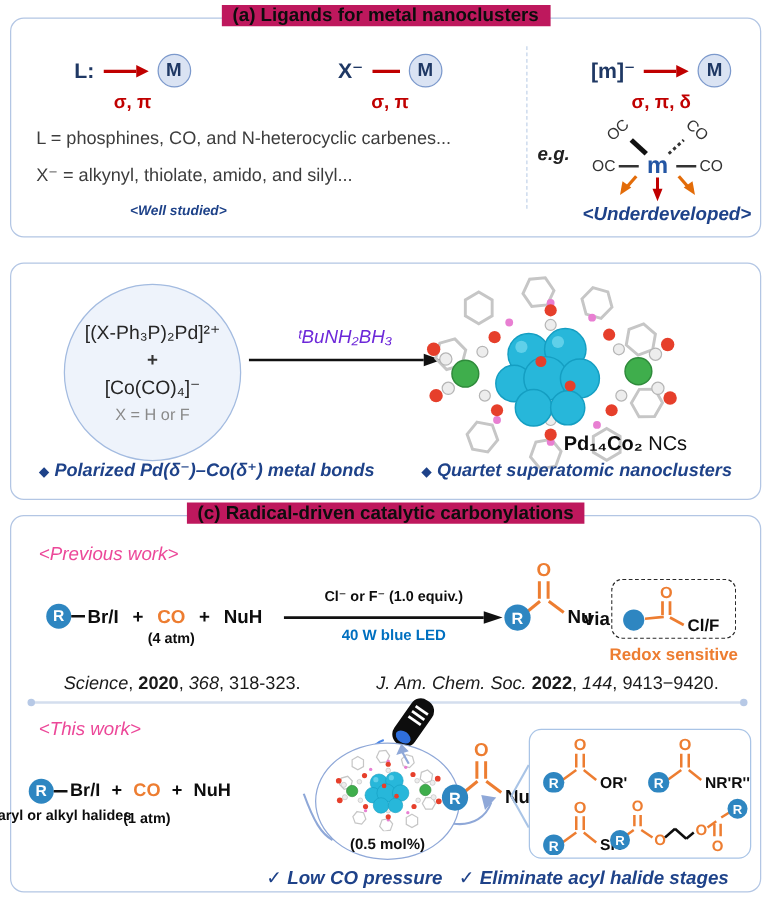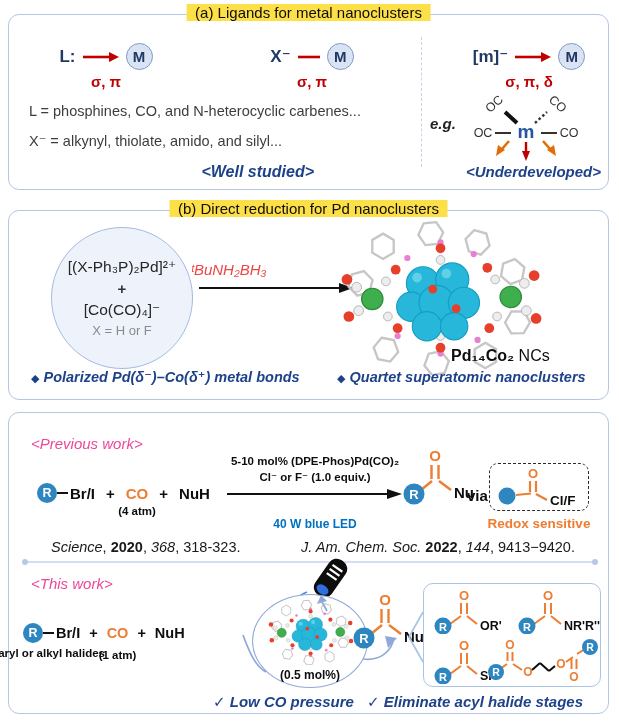--- a/index.html
+++ b/index.html
@@ -1,39 +1,39 @@
 <!DOCTYPE html>
 <html><head>
 <meta charset="utf-8">
 <style>
   *{margin:0;padding:0;box-sizing:border-box}
   html,body{background:#fff}
   body{width:619px;height:722px;font-family:"Liberation Sans","DejaVu Sans",sans-serif;color:#111}
   #stage{position:relative;width:619px;height:722px;background:#fff;overflow:hidden}
   .abs{position:absolute}
   .panel{position:absolute;border:1.6px solid #b3c6e4;border-radius:11px;background:#fff}
-  .ptitle{position:absolute;top:-11px;left:50%;transform:translateX(-50%);background:#fde047;
-          padding:0 9px;font-weight:400;font-size:15px;color:#0d0d0d;white-space:nowrap}
+  .ptitle{position:absolute;top:-11px;left:50%;transform:translateX(-50%);background:#be185d;
+          padding:0 9px;font-weight:700;font-size:15px;color:#0d0d0d;white-space:nowrap}
   .orange{color:#ed7d31}
   .gray{color:#8a8a8a}
   .note-blue{color:#1e4289;font-style:italic;font-weight:600}
   .ligand{position:absolute;display:flex;align-items:center;justify-content:center;gap:5px}
   .donor{font-weight:700;font-size:17px;color:#1f3864;white-space:nowrap}
   .mcircle{display:inline-flex;align-items:center;justify-content:center;width:27px;height:27px;
            border-radius:50%;background:#dae3f3;border:1.5px solid #7c99cc;color:#1f3864;
            font-weight:700;font-size:15px}
   .orb{position:absolute;text-align:center;color:#c00000;font-size:15px;font-weight:600}
   .desc{position:absolute;font-size:14.5px;color:#3d3d3d}
   .dashed-div{position:absolute;border-left:1.6px dashed #c3d4ea}
   .eg{position:absolute;font-style:italic;font-weight:600;font-size:15px;color:#222}
   .bigcircle{position:absolute;border-radius:50%;background:#eef3fb;border:1.5px solid #a3bbe0;
              display:flex;flex-direction:column;align-items:center;justify-content:center;gap:4px;text-align:center}
   .bigcircle .formula{font-size:15.5px;color:#262626}
   .bigcircle .plus{font-weight:700;font-size:15px;color:#333}
-  .arrlabel{position:absolute;font-style:italic;font-size:15px;color:#ef4444}
+  .arrlabel{position:absolute;text-align:center;font-style:italic;font-size:15px;color:#6d28d9}
   .prodlabel{position:absolute;font-size:16px;color:#0d0d0d}
   .bullet{position:absolute;font-size:14.5px;color:#1e4289;white-space:nowrap}
   .bullet .txt{font-style:italic;font-weight:600}
   .worklabel{position:absolute;font-style:italic;font-size:15px;color:#ec4899}
   .rxnrow{position:absolute;display:flex;align-items:center;font-weight:700;font-size:15px;color:#0d0d0d}
   .rxnrow>*{margin-right:11px}
   .rchip{display:inline-flex;align-items:center;justify-content:center;width:20px;height:20px;
          border-radius:50%;background:#2e86c1;color:#fff;font-weight:700;font-size:12.5px;flex:0 0 auto}
   .bonddash{display:inline-block;width:11px;height:2.4px;background:#111;margin:0 2px 0 0!important}
   .stack{position:relative}
@@ -168,26 +168,25 @@
       <line x1="80" y1="46" x2="96" y2="46" stroke="#333" stroke-width="2"></line>
       <text x="65" y="51" text-anchor="middle" font-size="19" font-weight="bold" fill="#2456a4">m</text>
       <line x1="65" y1="55" x2="65" y2="66" stroke="#c00000" stroke-width="2.4"></line>
       <polygon points="61,64 69,64 65,74" fill="#c00000"></polygon>
       <line x1="48" y1="54" x2="41" y2="62" stroke="#e36c09" stroke-width="2.6"></line>
       <polygon points="44,63 35,69 37,58" fill="#e36c09"></polygon>
       <line x1="82" y1="54" x2="89" y2="62" stroke="#e36c09" stroke-width="2.6"></line>
       <polygon points="86,63 95,69 93,58" fill="#e36c09"></polygon>
     </svg>
 
-    <div class="note-blue abs" style="left:95px;top:148px;width:210px;text-align:right;font-size:16px">&lt;Well studied&gt;</div>
+    <div class="note-blue abs" style="left:95px;top:148px;width:210px;text-align:left;font-size:11px">&lt;Well studied&gt;</div>
     <div class="note-blue abs" style="left:440px;top:148px;width:152px;text-align:right;font-size:15px">&lt;Underdeveloped&gt;</div>
   </div>
 
   <div class="panel" id="panel-b" style="left:8px;top:210px;width:601px;height:190px">
-    <div class="ptitle">(b) Direct reduction for Pd nanoclusters</div>
 
     <div class="bigcircle" style="left:42px;top:16px;width:142px;height:142px">
       <span class="formula">[(X-Ph₃P)₂Pd]²⁺</span>
       <span class="plus">+</span>
       <span class="formula">[Co(CO)₄]⁻</span>
       <span class="gray" style="font-size:13px">X = H or F</span>
     </div>
 
     <div class="arrlabel" style="left:182px;top:50px;width:170px">ᵗBuNH₂BH₃</div>
     <svg class="abs" style="left:190px;top:70px" width="155" height="14">
@@ -207,43 +206,43 @@
       <span style="font-size:11px">◆</span>
       <span class="txt">Polarized Pd(δ⁻)–Co(δ⁺) metal bonds</span>
     </div>
     <div class="bullet" style="left:328px;top:158px">
       <span style="font-size:11px">◆</span>
       <span class="txt">Quartet superatomic nanoclusters</span>
     </div>
   </div>
 
   <div class="panel" id="panel-c" style="left:8px;top:412px;width:601px;height:302px">
+    <div class="ptitle">(c) Radical-driven catalytic carbonylations</div>
 
     <div class="worklabel" style="left:22px;top:22px">&lt;Previous work&gt;</div>
 
     <div class="rxnrow" style="left:28px;top:70px">
       <span class="rchip" style="margin-right:0">R</span>
       <span class="bonddash"></span>
       <span>Br/I</span>
       <span>+</span>
       <span class="stack">
         <span class="orange">CO</span>
         <span class="subnote">(4 atm)</span>
       </span>
       <span>+</span>
       <span>NuH</span>
     </div>
 
-    <div class="cond" style="left:200px;top:42px;width:212px">5-10 mol% (DPE-Phos)Pd(CO)₂</div>
     <div class="cond" style="left:200px;top:57px;width:212px">Cl⁻ or F⁻ (1.0 equiv.)</div>
     <svg class="abs" style="left:218px;top:74px" width="176" height="14">
       <line x1="0" y1="7" x2="160" y2="7" stroke="#111" stroke-width="2.2"></line>
       <polygon points="160,2 175,7 160,12" fill="#111"></polygon>
     </svg>
-    <div class="cond led-cond" style="left:200px;top:104px;width:212px">40 W blue LED</div>
+    <div class="cond led-cond" style="left:200px;top:88px;width:212px">40 W blue LED</div>
 
     <svg class="abs" style="left:390px;top:34px" width="84" height="64">
       <text x="36" y="14" text-anchor="middle" font-size="15" font-weight="bold" fill="#ed7d31">O</text>
       <line x1="32.5" y1="18" x2="32.5" y2="32" stroke="#ed7d31" stroke-width="2.4"></line>
       <line x1="39.5" y1="18" x2="39.5" y2="32" stroke="#ed7d31" stroke-width="2.4"></line>
       <line x1="33" y1="34" x2="22" y2="43" stroke="#ed7d31" stroke-width="2.4"></line>
       <circle cx="15" cy="47" r="10.5" fill="#2e86c1"></circle>
       <text x="15" y="52" text-anchor="middle" font-size="13" font-weight="bold" fill="#fff">R</text>
       <line x1="40" y1="34" x2="52" y2="43" stroke="#ed7d31" stroke-width="2.4"></line>
       <text x="55" y="51" font-size="15" font-weight="bold" fill="#0d0d0d">Nu</text>

